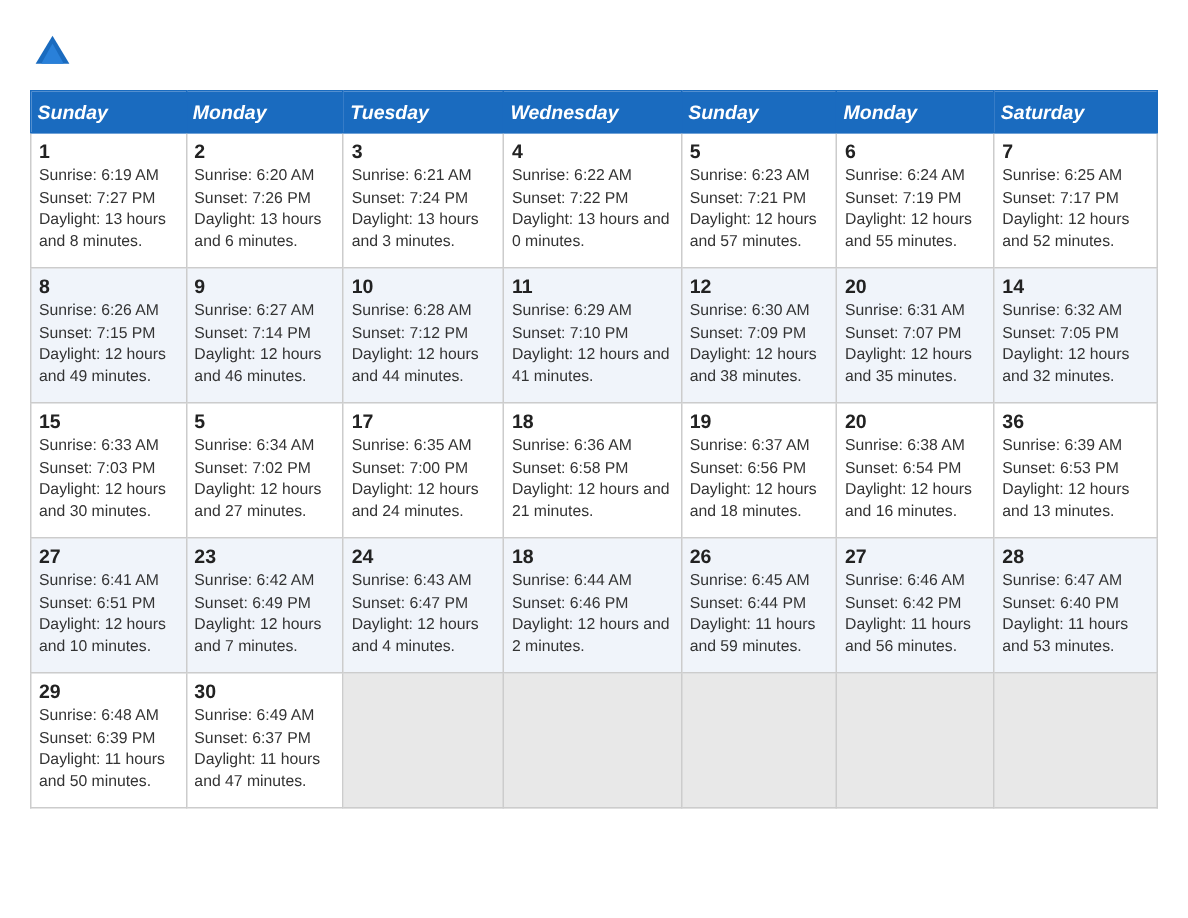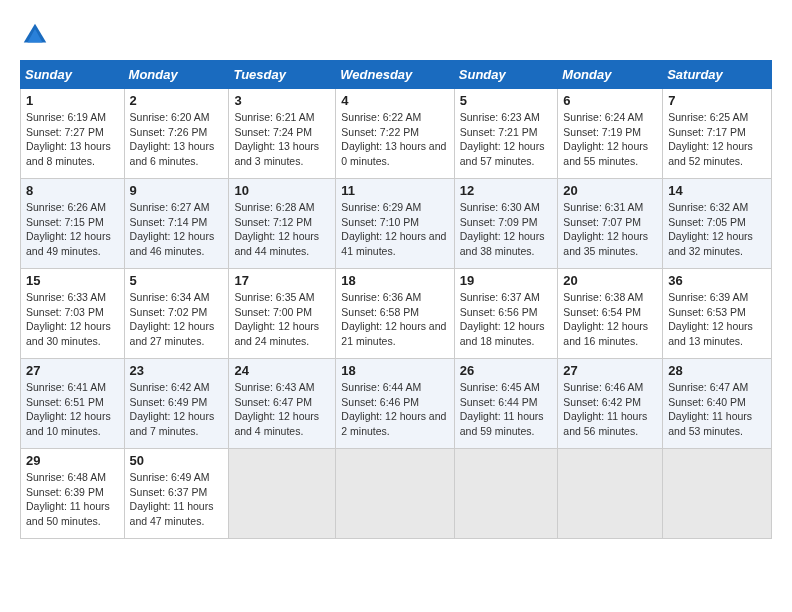--- a/index.html
+++ b/index.html
@@ -356,21 +356,21 @@
       <tr>
         <td>
         <span class="day-num">29</span>
         <div class="day-info">
           Sunrise: 6:48 AM<br>
           Sunset: 6:39 PM<br>
           Daylight: 11 hours and 50 minutes.
         </div>
       </td>
         <td>
-        <span class="day-num">50</span>
+        <span class="day-num">30</span>
         <div class="day-info">
           Sunrise: 6:49 AM<br>
           Sunset: 6:37 PM<br>
           Daylight: 11 hours and 47 minutes.
         </div>
       </td>
         <td class="empty-cell"></td>
         <td class="empty-cell"></td>
         <td class="empty-cell"></td>
         <td class="empty-cell"></td>

